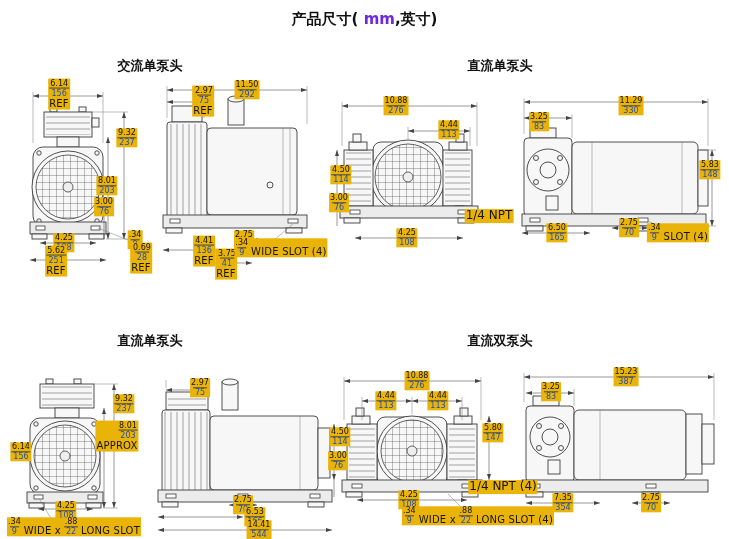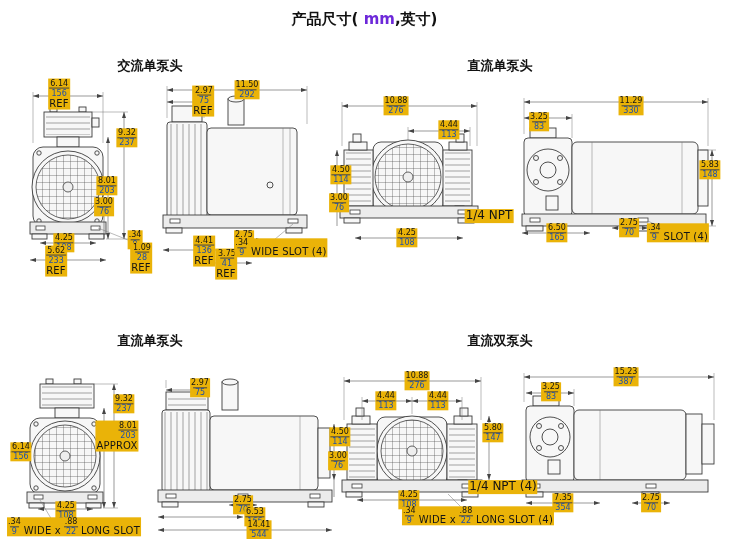--- a/index.html
+++ b/index.html
@@ -341,27 +341,27 @@
     </div>
 <div class="dim" style="left:135px;top:240px">
       <span class="frac">
         <span class="in">.34</span>
         <span class="mm">9</span>
       </span>
     </div>
 <div class="dim col" style="left:56px;top:261px">
       <span class="frac">
         <span class="in">5.62</span>
-        <span class="mm">233</span>
+        <span class="mm">251</span>
       </span>
       <span class="note">REF</span>
     </div>
 <div class="dim col" style="left:141px;top:258px">
       <span class="frac">
-        <span class="in">1.09</span>
+        <span class="in">0.69</span>
         <span class="mm">28</span>
       </span>
       <span class="note">REF</span>
     </div>
 
 <div class="dim col" style="left:203px;top:101px">
       <span class="frac">
         <span class="in">2.97</span>
         <span class="mm">75</span>
       </span>

